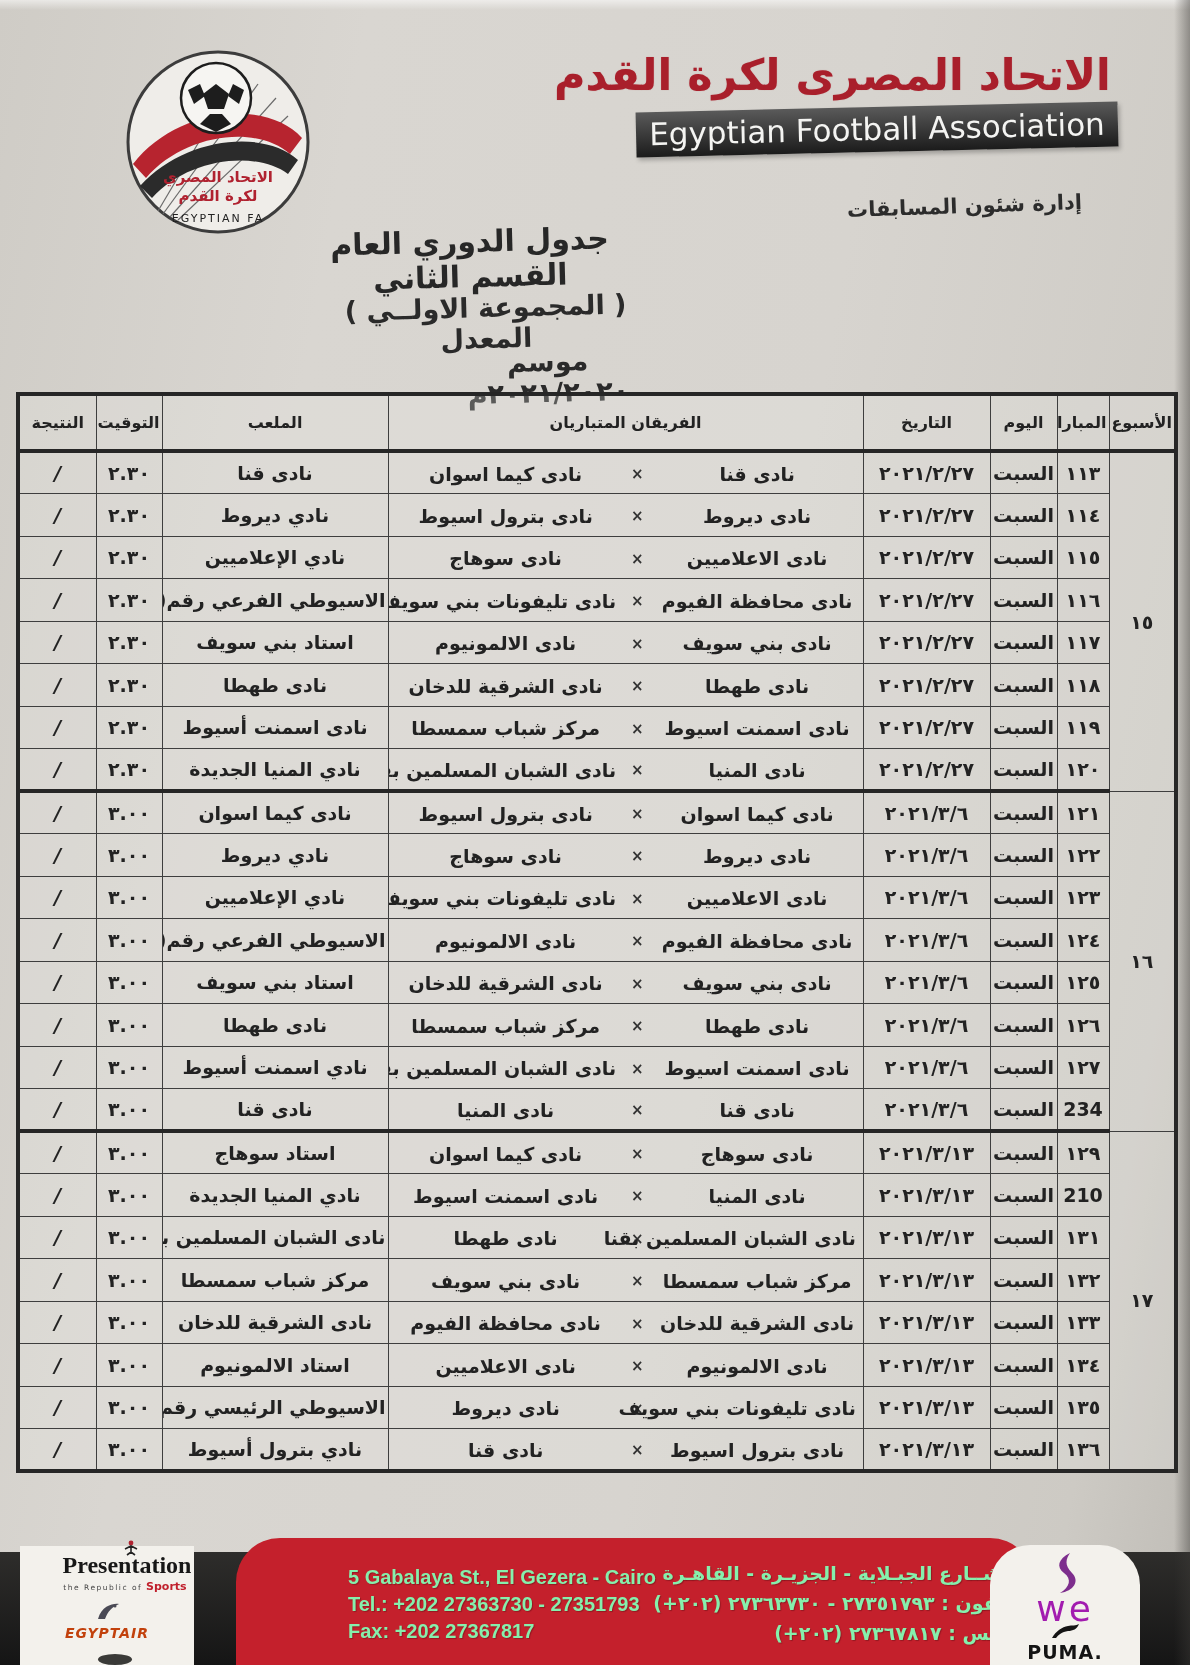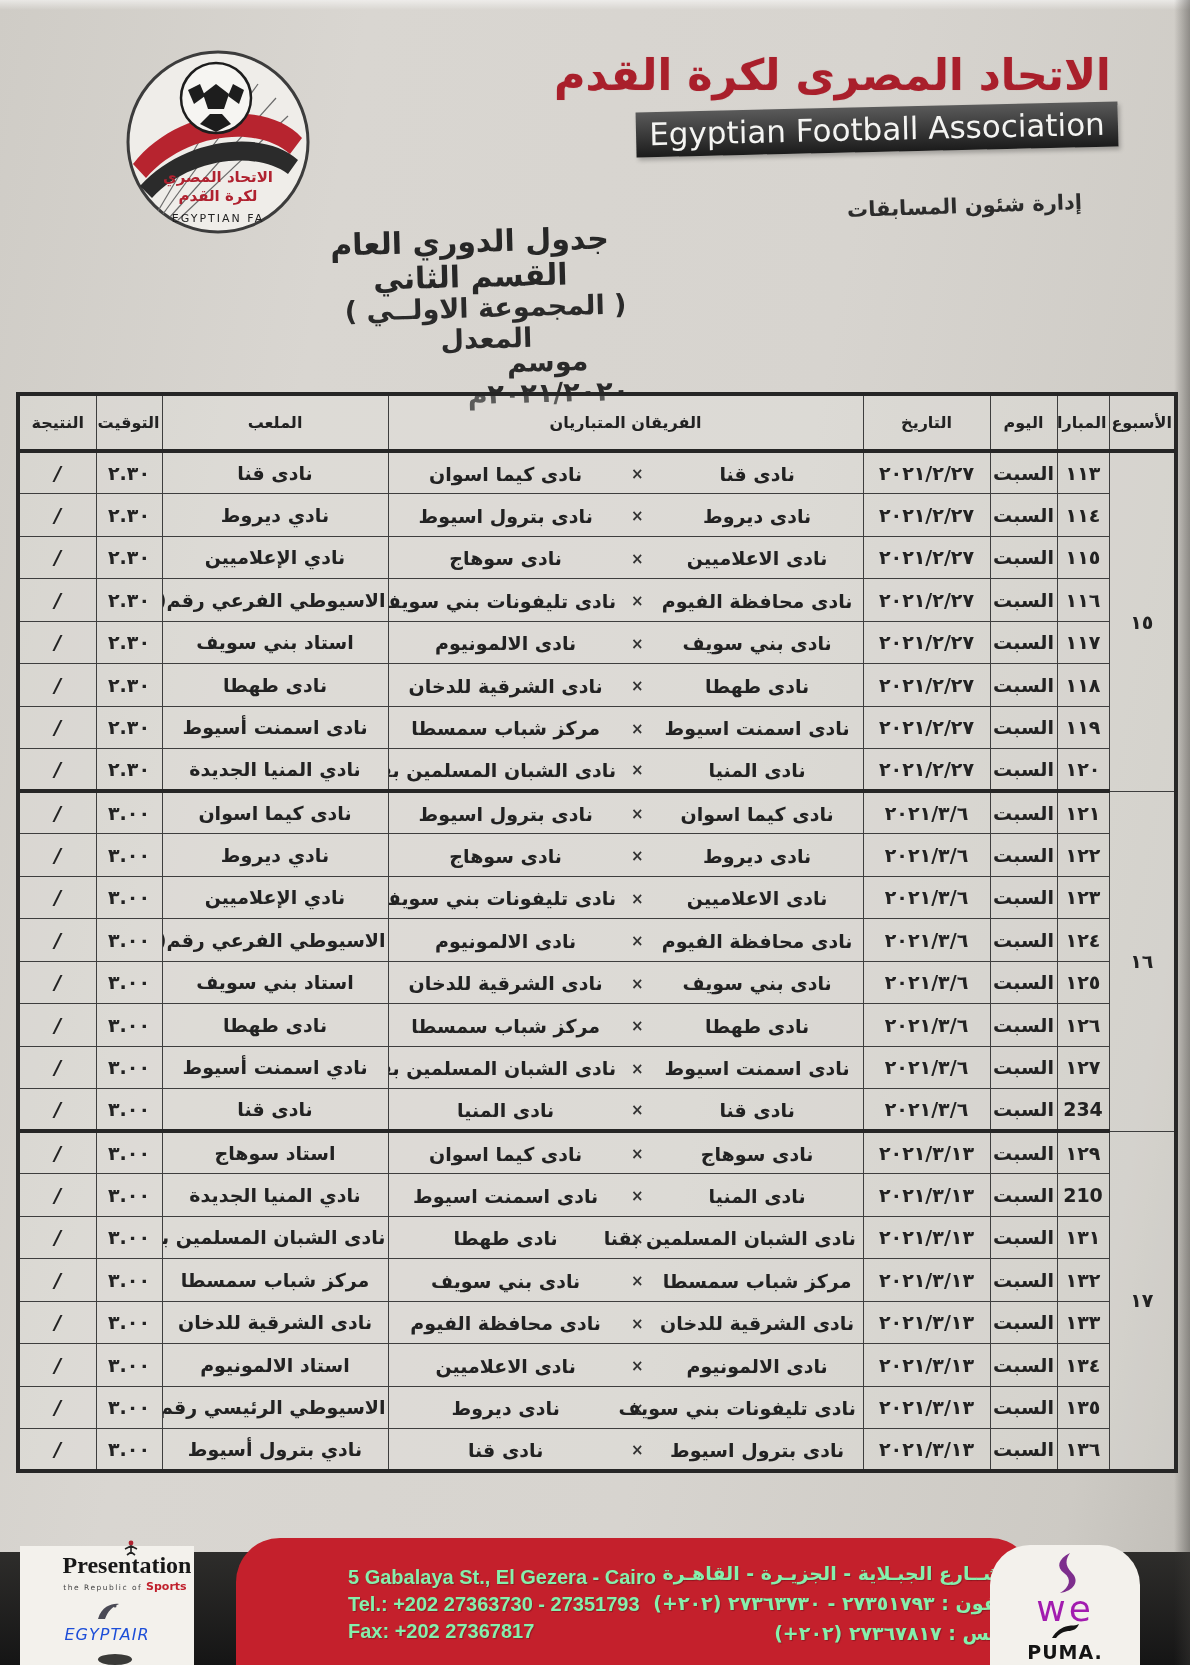--- a/index.html
+++ b/index.html
@@ -57,21 +57,21 @@
   .footer-black{position:absolute;left:0;top:1552px;width:1190px;height:113px;
     background:linear-gradient(180deg,#2e2d2b,#151515);}
   .panel-presentation{position:absolute;left:20px;top:1546px;width:174px;height:119px;
     background:#f3f1ec;text-align:center;}
   .presentation-word{font-family:"Liberation Serif","DejaVu Serif",serif;font-weight:bold;
     font-size:24px;color:#171717;margin-top:6px;position:relative;padding-left:40px;}
   .presentation-figure{position:absolute;left:104px;top:-6px;}
   .presentation-tagline{font-size:7.5px;letter-spacing:1.5px;color:#444;margin-top:1px;padding-left:36px;}
   .presentation-tagline .accent{color:#c0202c;font-weight:bold;font-size:11px;letter-spacing:0;}
   .egyptair{margin-top:8px;}
-  .egyptair-label{font-style:italic;font-weight:normal;font-size:16px;color:#1d4ed8;letter-spacing:1px;}
+  .egyptair-label{font-style:italic;font-weight:bold;font-size:14px;color:#c2410c;letter-spacing:1px;}
   .bottom-blob{position:absolute;left:78px;top:108px;width:34px;height:11px;border-radius:50%;
     background:#3a3a38;}
   .panel-red{position:absolute;left:192px;top:1538px;width:798px;height:127px;
     background:#c4202c;border-radius:44px 44px 0 0;color:#86efac;margin-left:44px;}
   .red-en{position:absolute;left:112px;top:26px;font-family:"Liberation Sans","DejaVu Sans",sans-serif;
     font-weight:bold;font-size:20px;line-height:27px;text-shadow:1px 1px 1px rgba(0,0,0,.25);}
   .red-ar{position:absolute;right:14px;top:20px;direction:rtl;text-align:right;
     font-weight:bold;font-size:19px;line-height:30px;text-shadow:1px 1px 1px rgba(0,0,0,.25);}
   .panel-we{position:absolute;left:990px;top:1545px;width:150px;height:120px;
     background:#f3f1ec;border-radius:40px 40px 0 0;text-align:center;}

